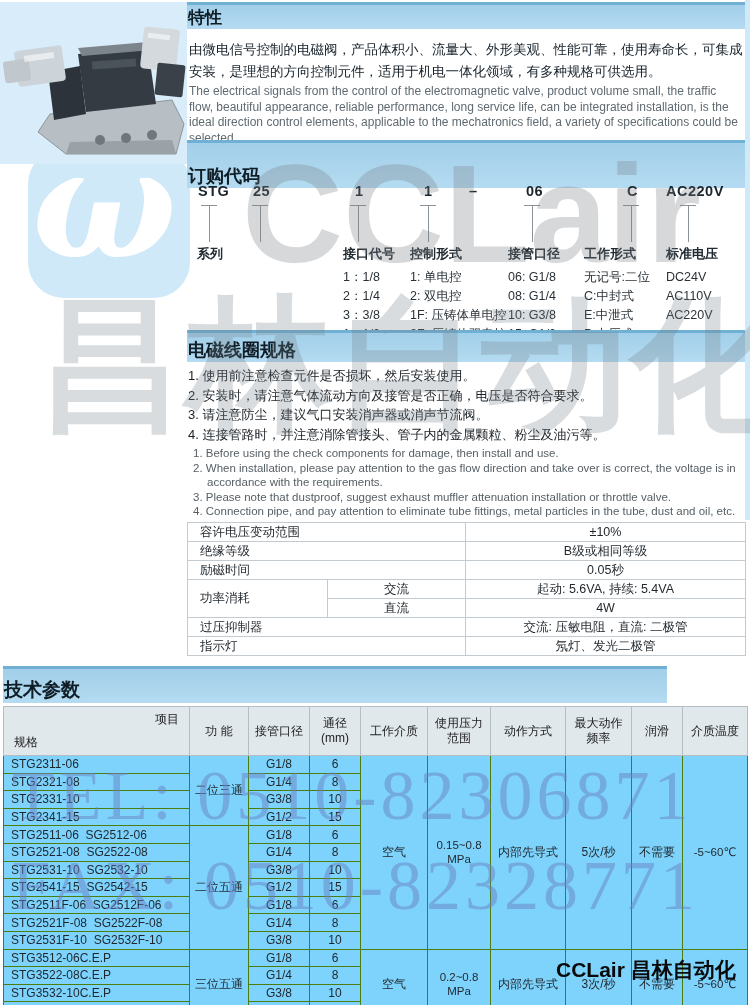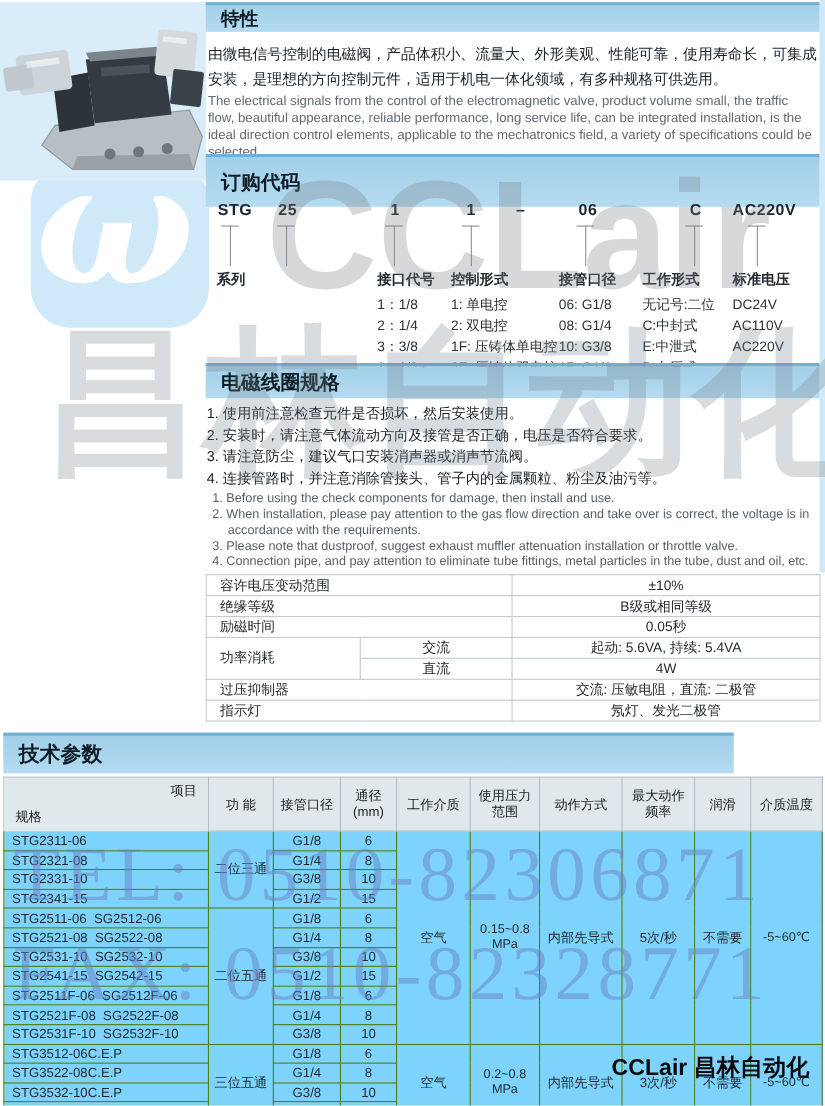--- a/index.html
+++ b/index.html
@@ -8,21 +8,21 @@
     background:#ffffff;
     font-family:"Liberation Sans","DejaVu Sans",sans-serif;
     color:#222;
   }
   
   .band{
     position:absolute;left:187px;width:558px;box-sizing:border-box;
     background:linear-gradient(180deg,#a2cfe9 0%,#b4dbf1 100%);
     border-top:3px solid #6fb0d4;
     color:#0f1d26;font-weight:bold;
-    padding-left:14px;display:flex;align-items:center;
+    padding-left:1px;display:flex;align-items:flex-end;
     z-index:1;
   }
   .band-feat{top:2px;height:27px;font-size:17px;}
   .band-order{top:140px;height:48px;font-size:18px;}
   .band-coil{top:330px;height:32px;font-size:18px;}
   .band-tech{left:3px;width:664px;top:666px;height:37px;font-size:19px;}
   
   .photo-panel{position:absolute;left:0;top:2px;width:187px;height:162px;background:#d8edf9;z-index:1;}
   .right-strip{position:absolute;right:0;top:0;width:5px;height:520px;background:#cfe9f8;z-index:0;}
   

